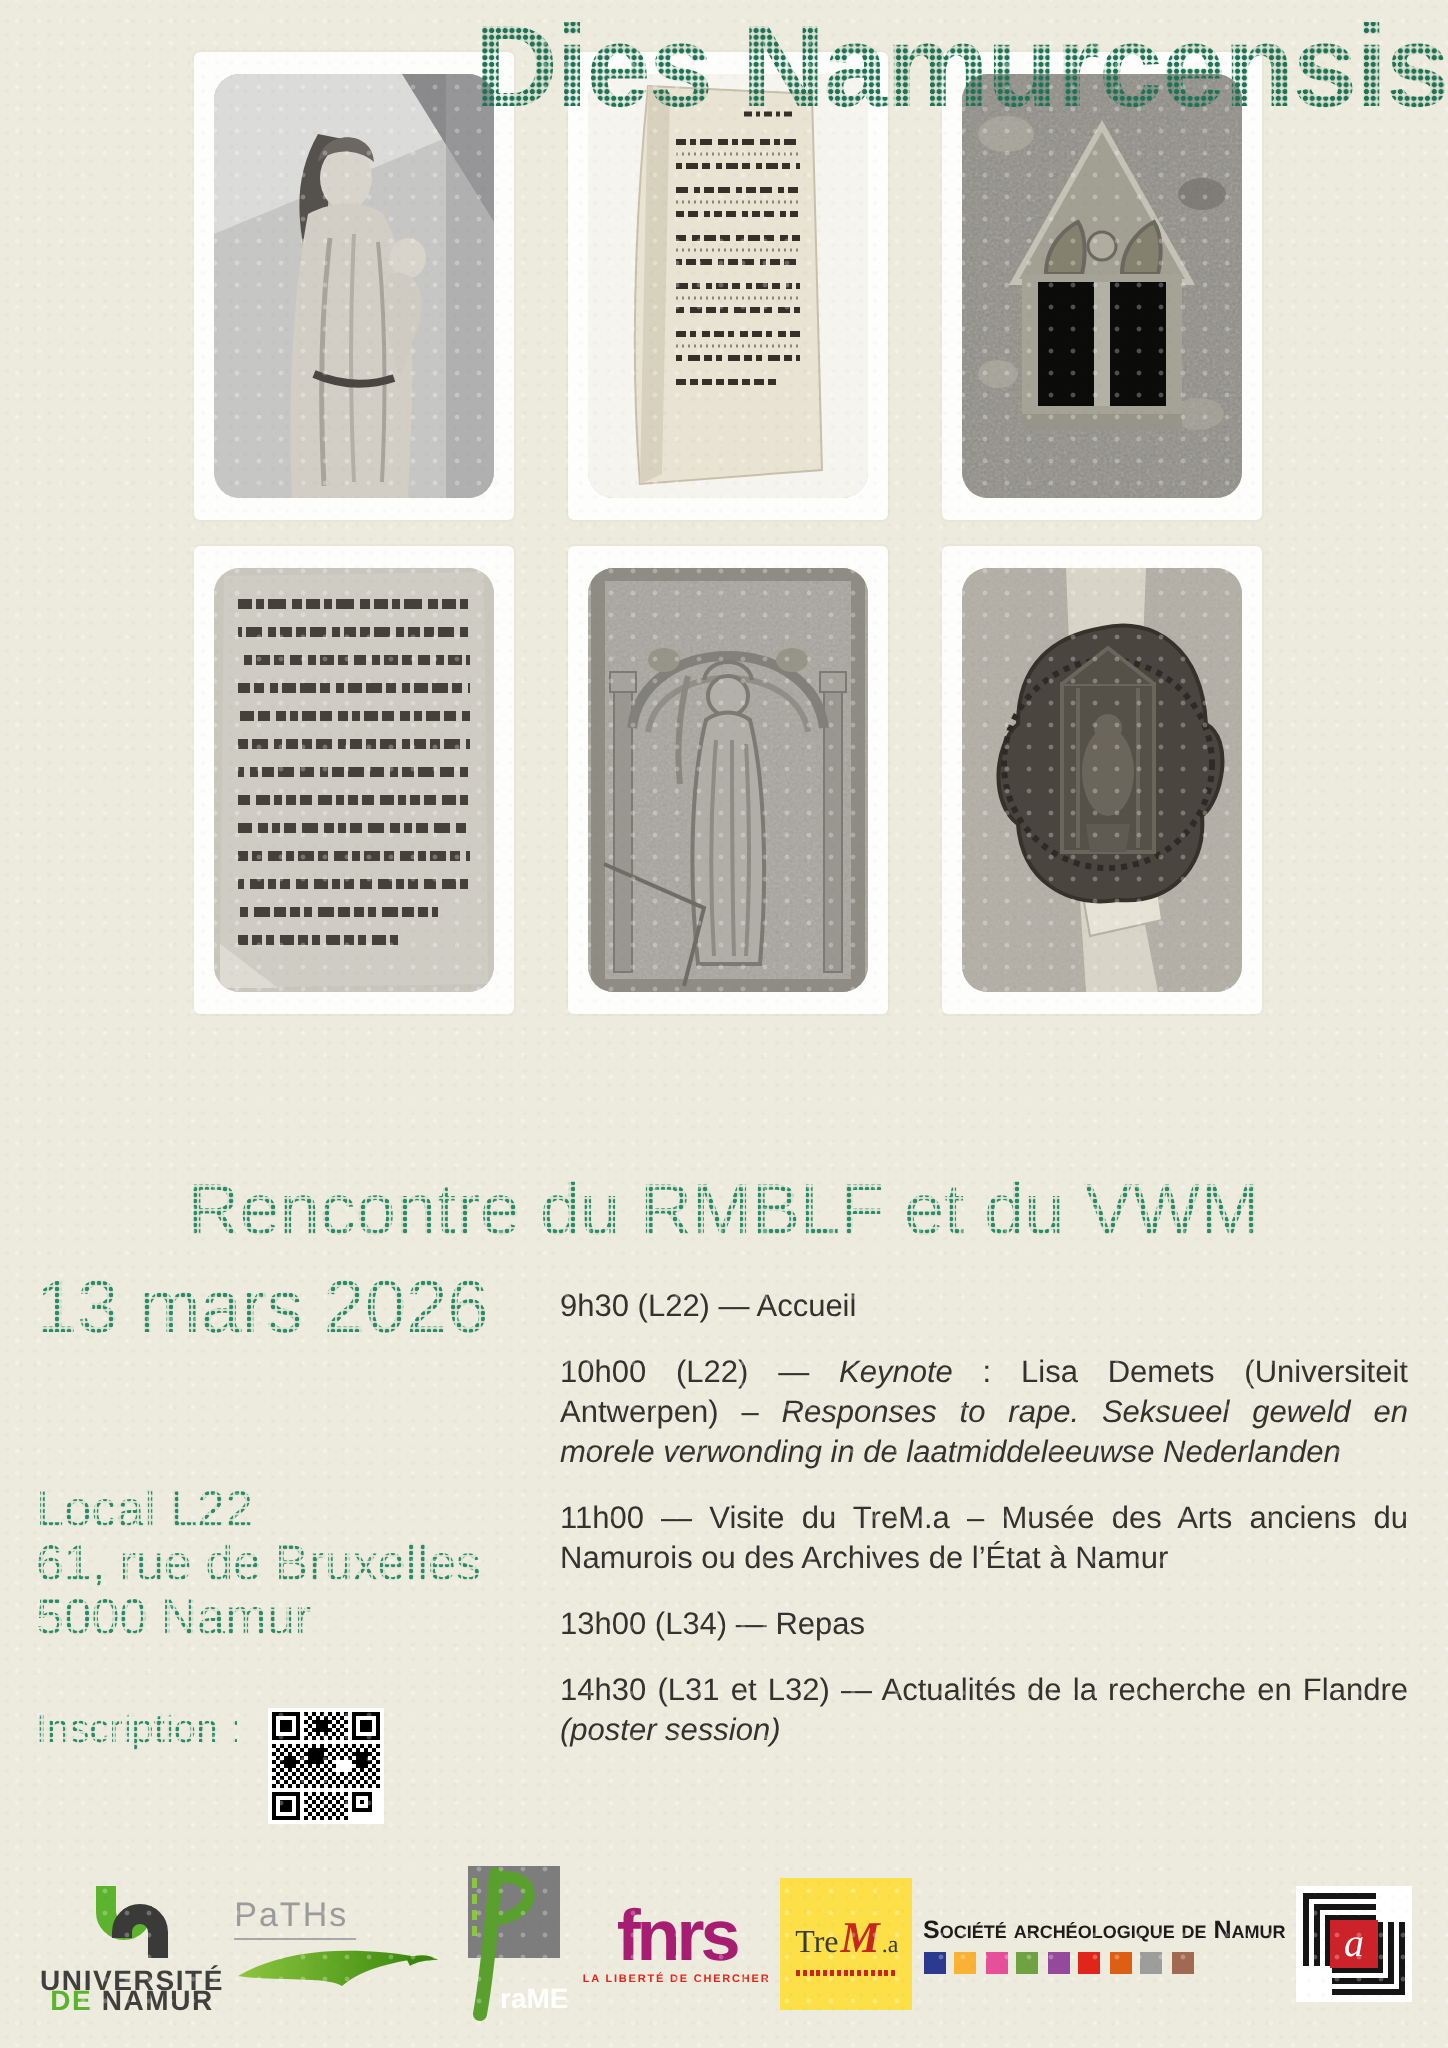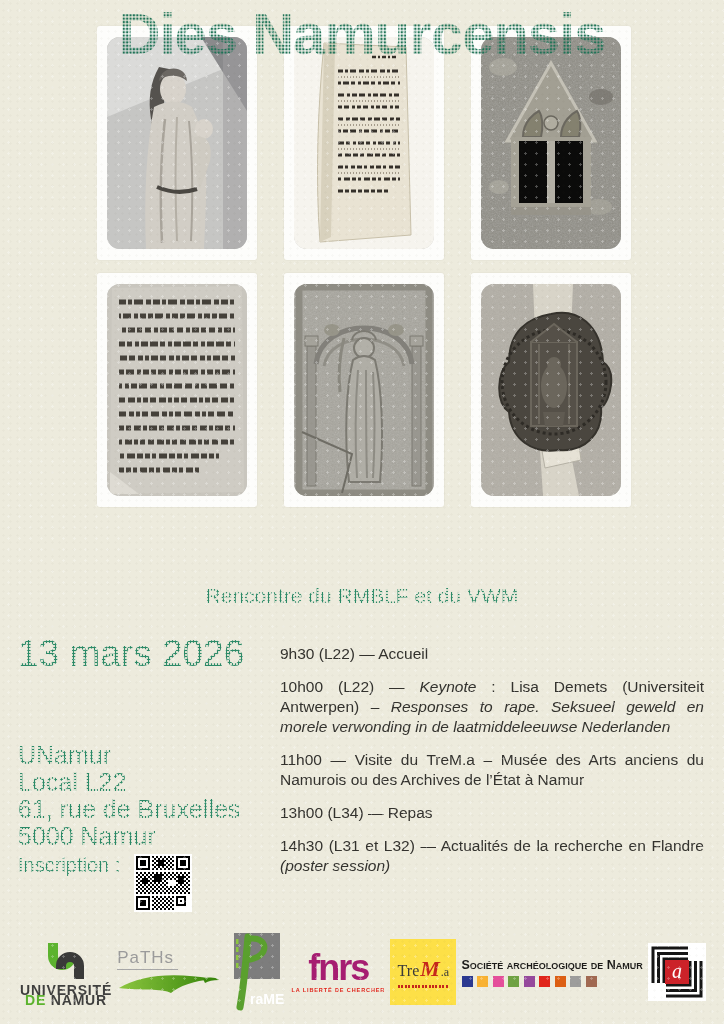--- a/index.html
+++ b/index.html
@@ -32,23 +32,23 @@
     background:#c9c9c7;
   }
   .ph svg{display:block;}
   
   .title{
     position:absolute; left:0; right:0; top:504; margin:0;
     text-align:center; font-size:58px; letter-spacing:-1px;
   }
   .subtitle{
     position:absolute; left:0; right:0; top:584px; margin:0;
-    text-align:center; font-size:21px; font-weight:400; letter-spacing:0;
-  }
-  .stipple-strong{font-weight:700; color:#2e8b6f;}
+    text-align:center; font-size:36px; font-weight:400; letter-spacing:0;
+  }
+  .stipple-strong{font-weight:700; color:#2e8b6f;text-align:right;}
   .stipple-light{color:#35926f; font-weight:400;}
   @supports (-webkit-background-clip: text){
     .stipple-strong{
       background-image:radial-gradient(circle,#1e7356 1.15px, rgba(30,115,86,.28) 1.35px, rgba(30,115,86,.08) 1.7px);
       background-size:3.4px 3.4px;
       -webkit-background-clip:text; background-clip:text; color:transparent;
     }
     .stipple-light{
       background-image:radial-gradient(circle,#2b8a67 1px, rgba(43,138,103,.22) 1.2px, rgba(43,138,103,.06) 1.5px);
       background-size:3px 3px;
@@ -272,21 +272,20 @@
   </div>
 
   <h1 class="title stipple-strong">Dies Namurcensis</h1>
   <h2 class="subtitle stipple-light">Rencontre du RMBLF et du VWM</h2>
 
   <div class="date-block stipple-light">
     <div>13 mars 2026</div>
   </div>
 
   <div class="venue stipple-light">
-      <div>UNamur</div>
       <div>Local L22</div>
       <div>61, rue de Bruxelles</div>
       <div>5000 Namur</div>
     </div>
 
   <div class="inscription">
     <span class="ins-label stipple-light">Inscription :</span>
     <svg class="qr" viewBox="0 0 29 29">
       <rect width="29" height="29" fill="#fff"></rect>
       <rect x="9" y="1" width="11" height="7" fill="url(#qrp)"></rect>

